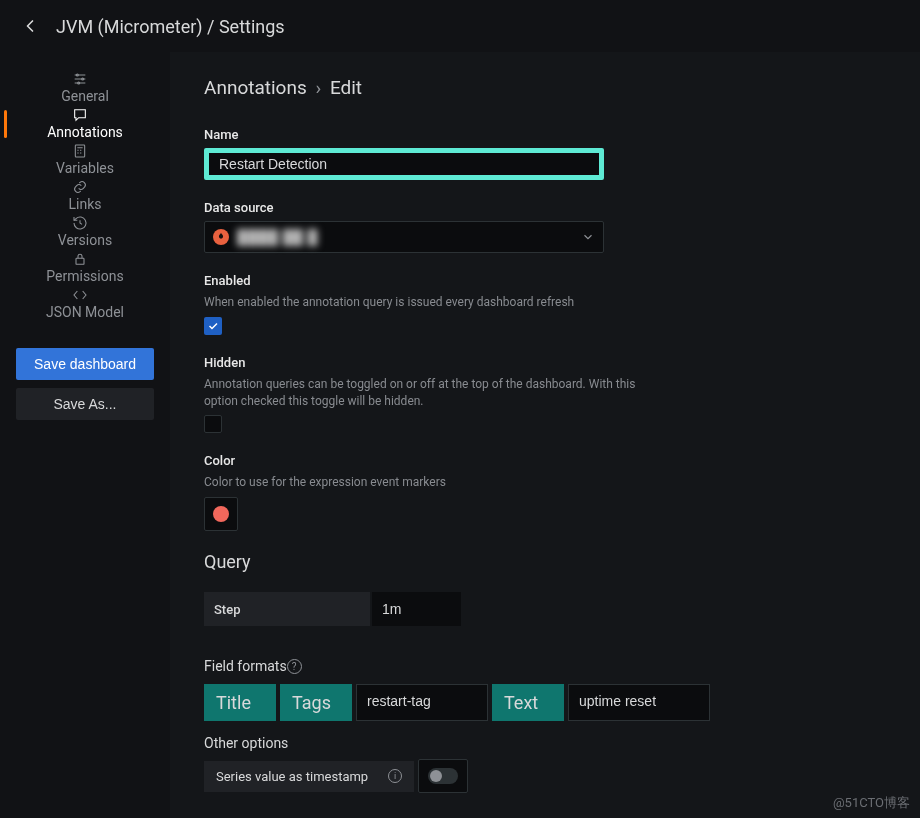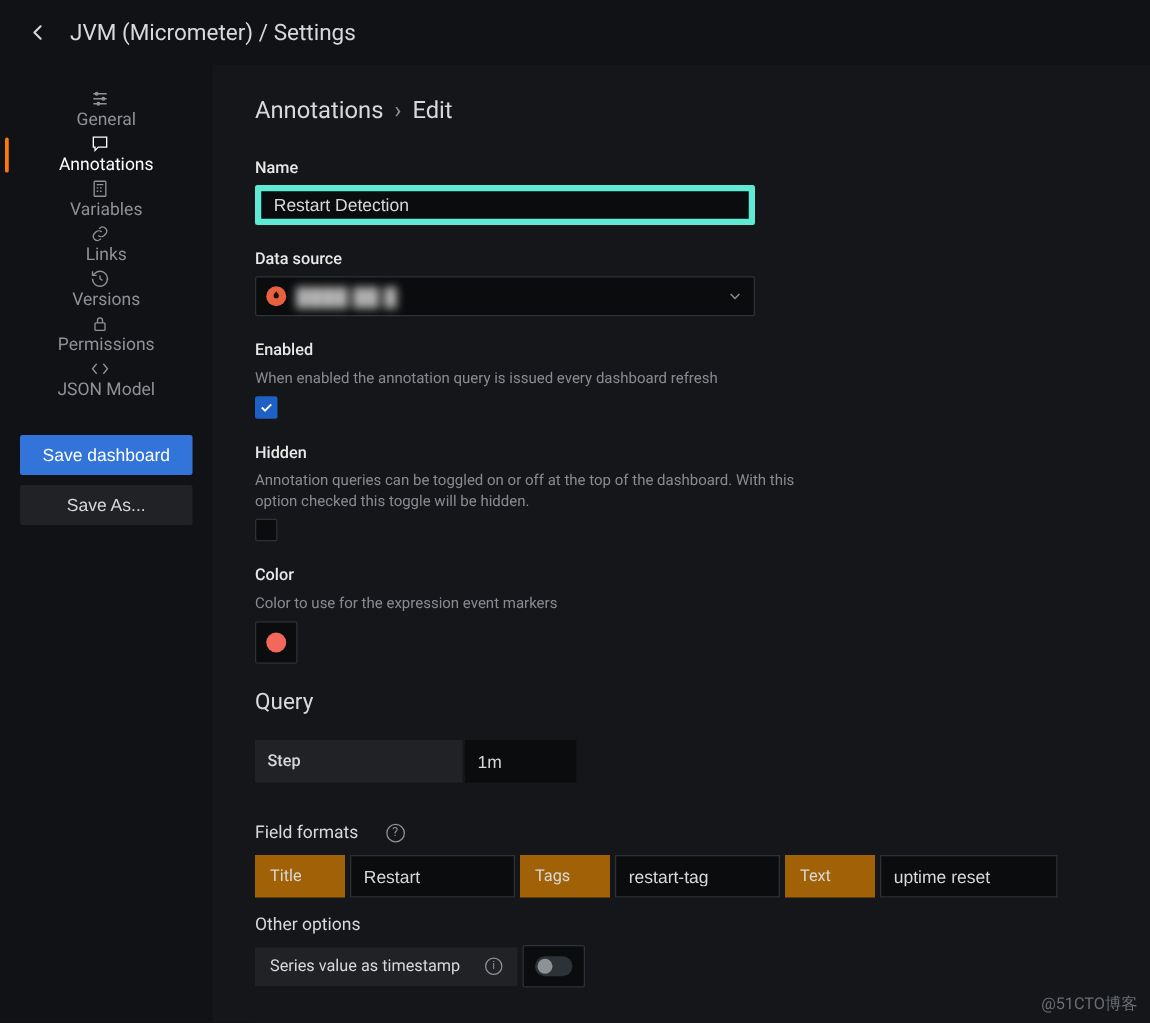--- a/index.html
+++ b/index.html
@@ -52,25 +52,25 @@
 
   .qtitle { font-size:18px; color:#d8d9da; margin:10px 0 20px 0; }
 
   .rows { display:flex; flex-direction:column; gap:2px; }
   .row { display:flex; gap:2px; }
   .kcell { background:#202226; padding:8px 10px; width:166px; font-size:13px; color:#d8d9da; font-weight:500; display:flex; align-items:center; }
   .vcell { background:#0b0c0e; }
   .vcell input { background:transparent; border:none; outline:none; height:34px; padding:0 10px; color:#d8d9da; font-size:14px; width:100%; }
   .vcell.expr { flex:1; }
 
-  .ff-head { font-size:14px; color:#d8d9da; margin:32px 0 10px 0; display:flex; align-items:center; gap:22px; }
+  .ff-head { font-size:14px; color:#d8d9da; margin:32px 0 10px 0; display:flex; align-items:center; gap:0; }
   .ff-head .q { width:15px; height:15px; border-radius:50%; border:1.5px solid #8e9196; display:flex; align-items:center; justify-content:center; font-size:10px; color:#8e9196; cursor:help; }
 
   .ff-row { display:flex; gap:4px; }
-  .ff-lbl { background:#a16207; padding:8px 12px; font-size:13px; color:#d8d9da; display:flex; align-items:center; min-width:72px;}
+  .ff-lbl { background:#0f766e; padding:8px 12px; font-size:18px; color:#d8d9da; display:flex; align-items:center; min-width:72px;}
   .ff-inp { background:#0b0c0e; border:1px solid #2c3235; }
   .ff-inp input { background:transparent; border:none; outline:none; height:32px; padding:0 10px; color:#d8d9da; font-size:14px; }
 
   .opt-head { font-size:14px; color:#d8d9da; margin:14px 0 8px 0; }
   .opt-row { display:flex; gap:4px; align-items:center; }
   .opt-lbl { background:#202226; padding:8px 12px; font-size:13px; color:#d8d9da; display:flex; align-items:center; gap:8px; min-width:210px; }
   .opt-lbl .info { width:14px; height:14px; border-radius:50%; border:1.3px solid #8e9196; display:flex; align-items:center; justify-content:center; font-size:9px; color:#8e9196; margin-left:auto; cursor:help;}
   .toggle-wrap { background:#0b0c0e; border:1px solid #2c3235; height:34px; width:50px; display:flex; align-items:center; justify-content:center; border-radius:2px; }
   .toggle { width:30px; height:16px; background:#2c3235; border-radius:10px; position:relative; cursor:pointer; }
   .toggle span { position:absolute; width:12px; height:12px; background:#8e9196; border-radius:50%; top:2px; left:2px; }
@@ -222,21 +222,20 @@
         <div class="vcell" style="width:89px"><input style="width: 89px;" value="1m"></div>
       </div>
     </div>
 
     <div class="ff-head">
       <span>Field formats</span>
       <span class="q">?</span>
     </div>
     <div class="ff-row">
       <div class="ff-lbl">Title</div>
-      <div class="ff-inp"><input style="width: 130px;" value="Restart"></div>
       <div class="ff-lbl">Tags</div>
       <div class="ff-inp"><input style="width: 130px;" value="restart-tag"></div>
       <div class="ff-lbl">Text</div>
       <div class="ff-inp"><input style="width: 140px;" value="uptime reset"></div>
     </div>
 
     <div class="opt-head">Other options</div>
     <div class="opt-row">
       <div class="opt-lbl">
         <span>Series value as timestamp</span>

